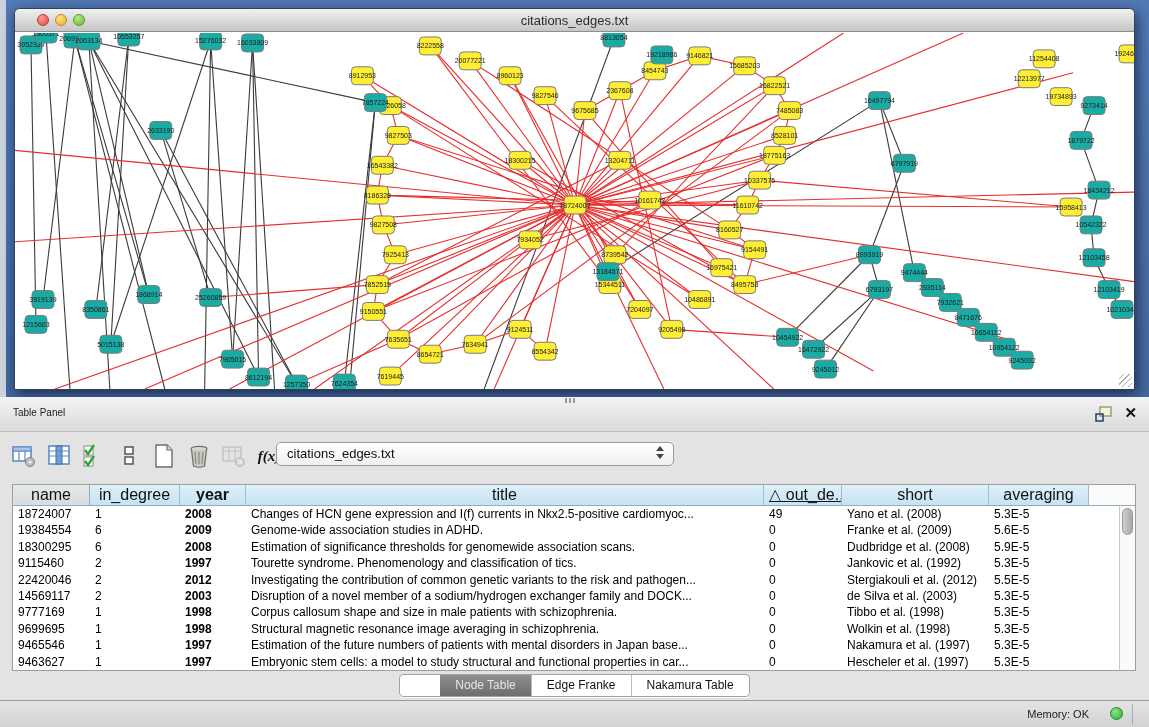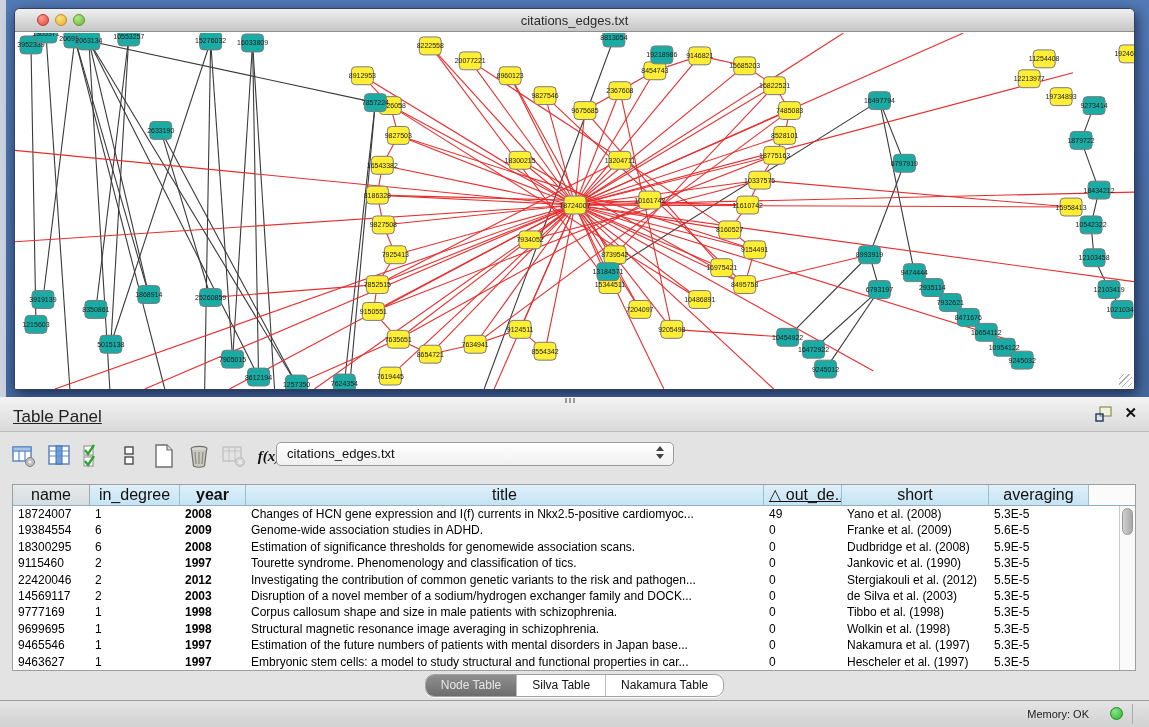--- a/index.html
+++ b/index.html
@@ -24,21 +24,21 @@
                 background:#fff; overflow:hidden; border-radius:0 0 2px 2px; }
   .net-canvas svg { display:block; }
   .corner-grip { position:absolute; right:2px; bottom:2px; width:13px; height:13px;
                  background:repeating-linear-gradient(135deg,transparent 0 3px,#9a9a9a 3px 4px); opacity:.8; }
 
   
   .table-panel { position:absolute; left:0; top:397px; width:1149px; height:303px; background:#e3e3e3; }
   .panel-header { height:35px; background:linear-gradient(#f3f3f3,#dadada); border-bottom:1px solid #bdbdbd; position:relative; }
   .divider-grip { position:absolute; left:565px; top:1px; width:11px; height:5px;
                   background:repeating-linear-gradient(90deg,#9a9a9a 0 2px,transparent 2px 4px); }
-  .panel-title { position:absolute; left:13px; top:10px; font-size:17px; color:#222;text-decoration:underline; }
+  .panel-title { position:absolute; left:13px; top:10px; font-size:10px; color:#222; }
   .float-btn { position:absolute; right:36px; top:9px; width:18px; height:16px; cursor:default; }
   .close-btn { position:absolute; right:12px; top:7px; font-size:15px; font-weight:bold; color:#111; cursor:default; }
 
   .panel-body { position:absolute; left:4px; top:35px; width:1141px; height:268px; }
   .toolbar { position:absolute; left:8px; top:6px; height:36px; display:flex; align-items:center; }
   .tool { margin-right:11px; width:24px; height:24px; display:flex; align-items:center; justify-content:center; }
   .fx { font-family:"Liberation Serif", serif; font-style:italic; font-weight:bold; font-size:15px; color:#111; }
   .combo { position:absolute; left:272px; top:10px; width:398px; height:24px;
            background:linear-gradient(#ffffff,#f0f0f0); border:1px solid #9b9b9b; border-radius:5px;
            font-size:13px; line-height:22px; padding-left:10px; color:#111; }
@@ -59,22 +59,22 @@
   .tbody { position:absolute; left:0; top:21px; right:16px; bottom:0; overflow:hidden; }
   .tr { height:16.4px; display:flex; }
   .td { font-size:12px; line-height:16px; color:#000; padding-left:5px;
         overflow:hidden; white-space:nowrap; flex:none; }
   .c0{width:77px;} .c1{width:90px;} .c2{width:66px;font-weight:bold;} .c3{width:518px;} .c4{width:78px;} .c5{width:147px;} .c6{width:100px;}
   .vscroll { position:absolute; right:0; top:21px; bottom:0; width:16px; background:#fafafa; border-left:1px solid #c9c9c9; }
   .vthumb { position:absolute; left:2px; top:2px; width:11px; height:27px; border-radius:6px;
             background:linear-gradient(90deg,#cfcfcf,#a8a8a8); border:1px solid #989898; }
 
   .tabs { position:absolute; left:0; right:0; top:242px; height:26px; text-align:center; }
-  .seg { display:inline-flex; border:1px solid #a2a2a2; border-radius:9px; overflow:hidden;
-         background:#fff; box-shadow:0 1px 0 rgba(255,255,255,.8); }
+  .seg { display:inline-flex; border:1px solid #a2a2a2; border-radius:4px; overflow:hidden;
+         background:#fff; box-shadow:0 1px 0 rgba(255,255,255,.8);padding-left:40px; }
   .seg-btn { padding:0 15px; font-size:12px; line-height:21px; color:#111; border-right:1px solid #bcbcbc; }
   .seg-btn:last-child { border-right:none; }
   .seg-btn.active { background:linear-gradient(#8f8f8f,#6d6d6d); color:#e6e6e6; }
 
   
   .status-bar { position:absolute; left:0; top:700px; width:1149px; height:27px;
                 background:linear-gradient(#e4e4e4,#d2d2d2); border-top:1px solid #9c9c9c; }
   .memory { position:absolute; right:60px; top:7px; font-size:11px; color:#222; }
   .mem-dot { position:absolute; right:26px; top:6px; width:13px; height:13px; border-radius:50%;
              background:radial-gradient(circle at 35% 30%,#8ce28c,#2eb52e); border:1px solid #1f8a1f; }
@@ -725,21 +725,21 @@
               <div class="td c4">0</div>
               <div class="td c5">Dudbridge et al. (2008)</div>
               <div class="td c6">5.9E-5</div>
             </div>
             <div class="tr">
               <div class="td c0">9115460</div>
               <div class="td c1">2</div>
               <div class="td c2">1997</div>
               <div class="td c3">Tourette syndrome. Phenomenology and classification of tics.</div>
               <div class="td c4">0</div>
-              <div class="td c5">Jankovic et al. (1990)</div>
+              <div class="td c5">Jankovic et al. (1992)</div>
               <div class="td c6">5.3E-5</div>
             </div>
             <div class="tr">
               <div class="td c0">22420046</div>
               <div class="td c1">2</div>
               <div class="td c2">2012</div>
               <div class="td c3">Investigating the contribution of common genetic variants to the risk and pathogen...</div>
               <div class="td c4">0</div>
               <div class="td c5">Stergiakouli et al. (2012)</div>
               <div class="td c6">5.5E-5</div>
@@ -791,21 +791,21 @@
             </div>
           </div>
         <div class="vscroll">
           <div class="vthumb"></div>
         </div>
       </div>
 
       <div class="tabs">
         <div class="seg">
             <div class="seg-btn active">Node Table</div>
-            <div class="seg-btn">Silva Table</div>
+            <div class="seg-btn">Edge Franke</div>
             <div class="seg-btn">Nakamura Table</div>
           </div>
       </div>
     </div>
   </div>
 
   <div class="status-bar">
     <span class="memory">Memory: OK</span>
     <span class="mem-dot"></span>
     <span class="status-div"></span>

